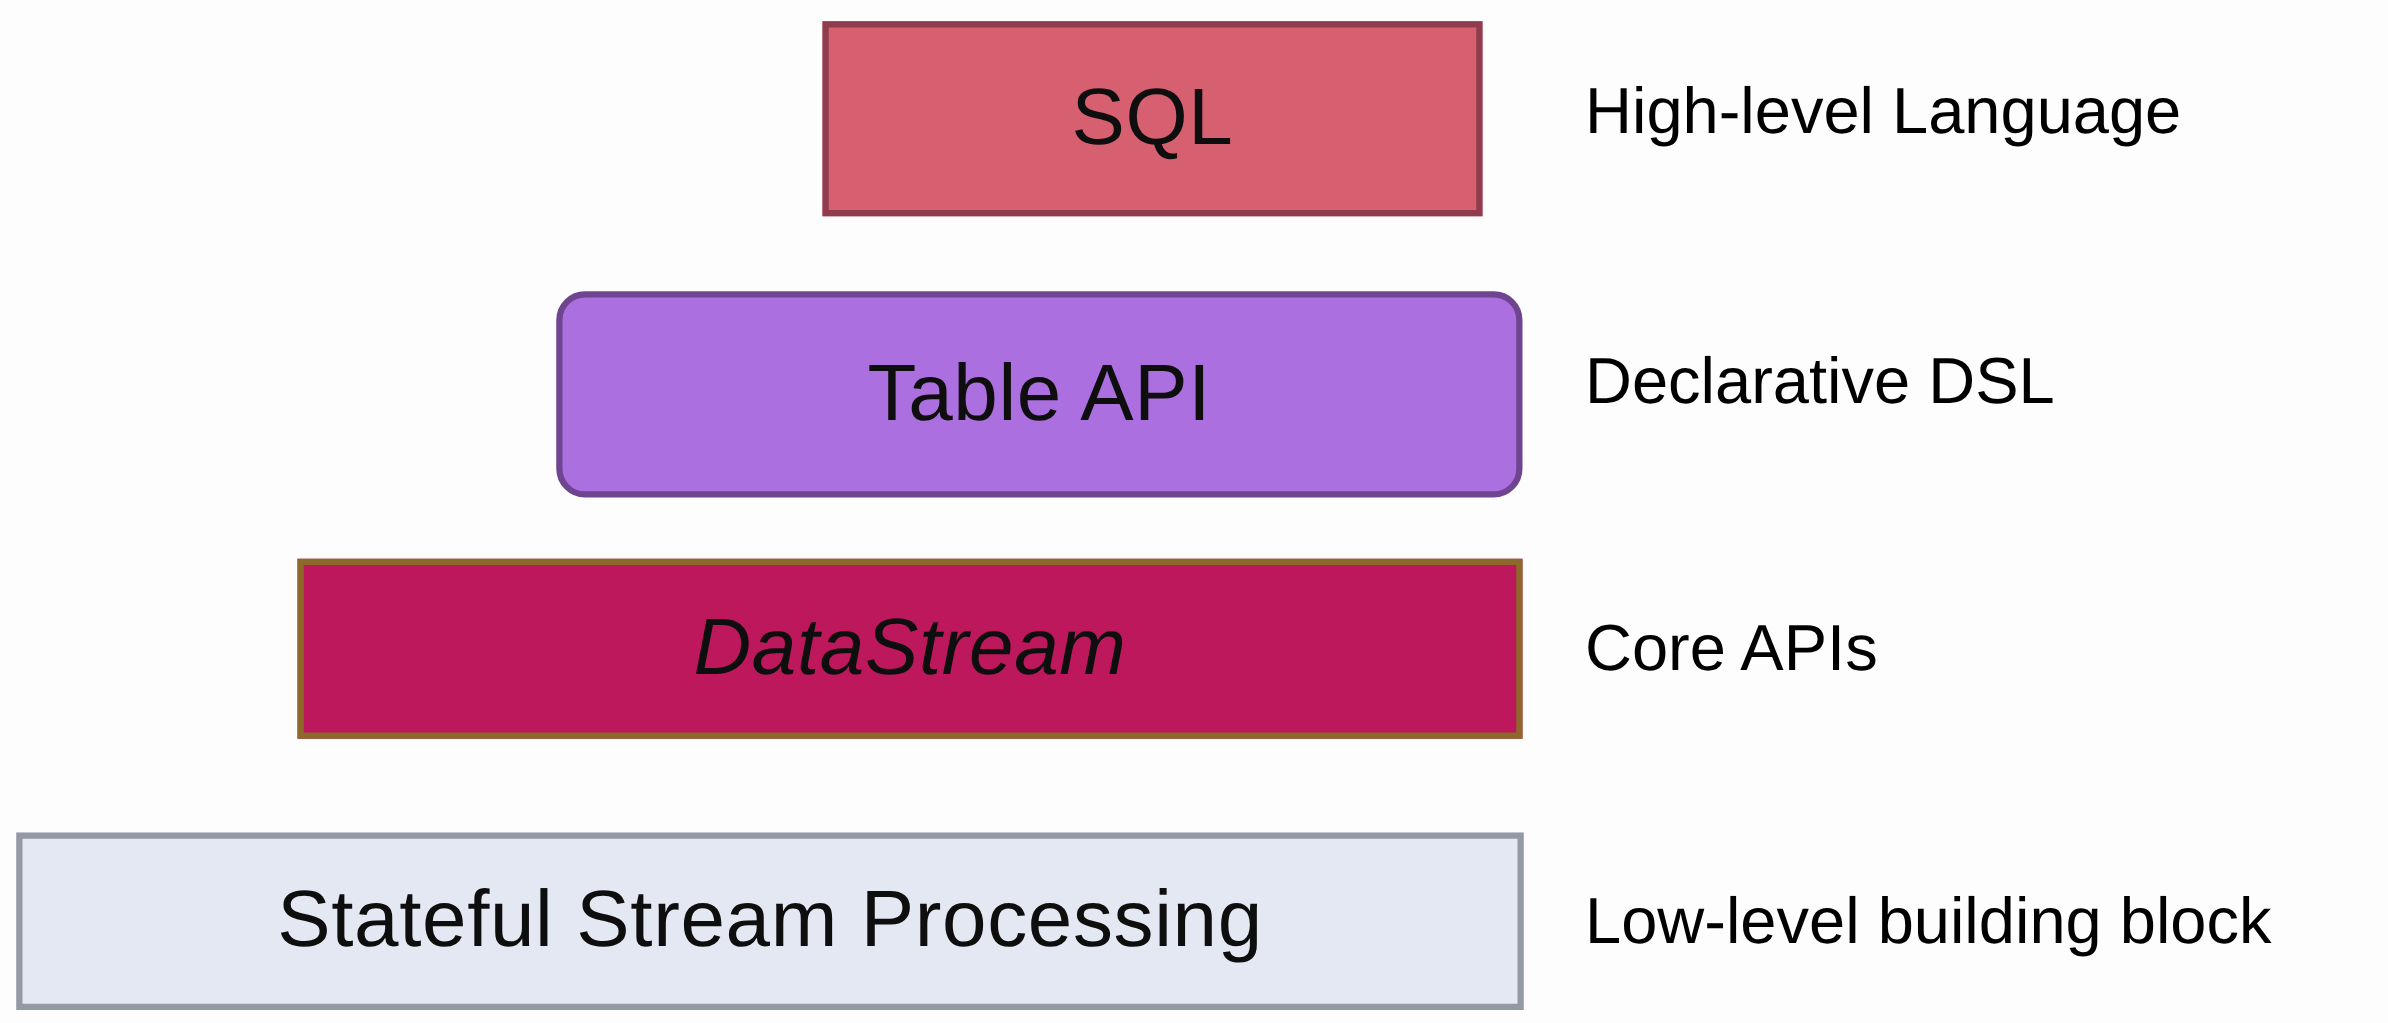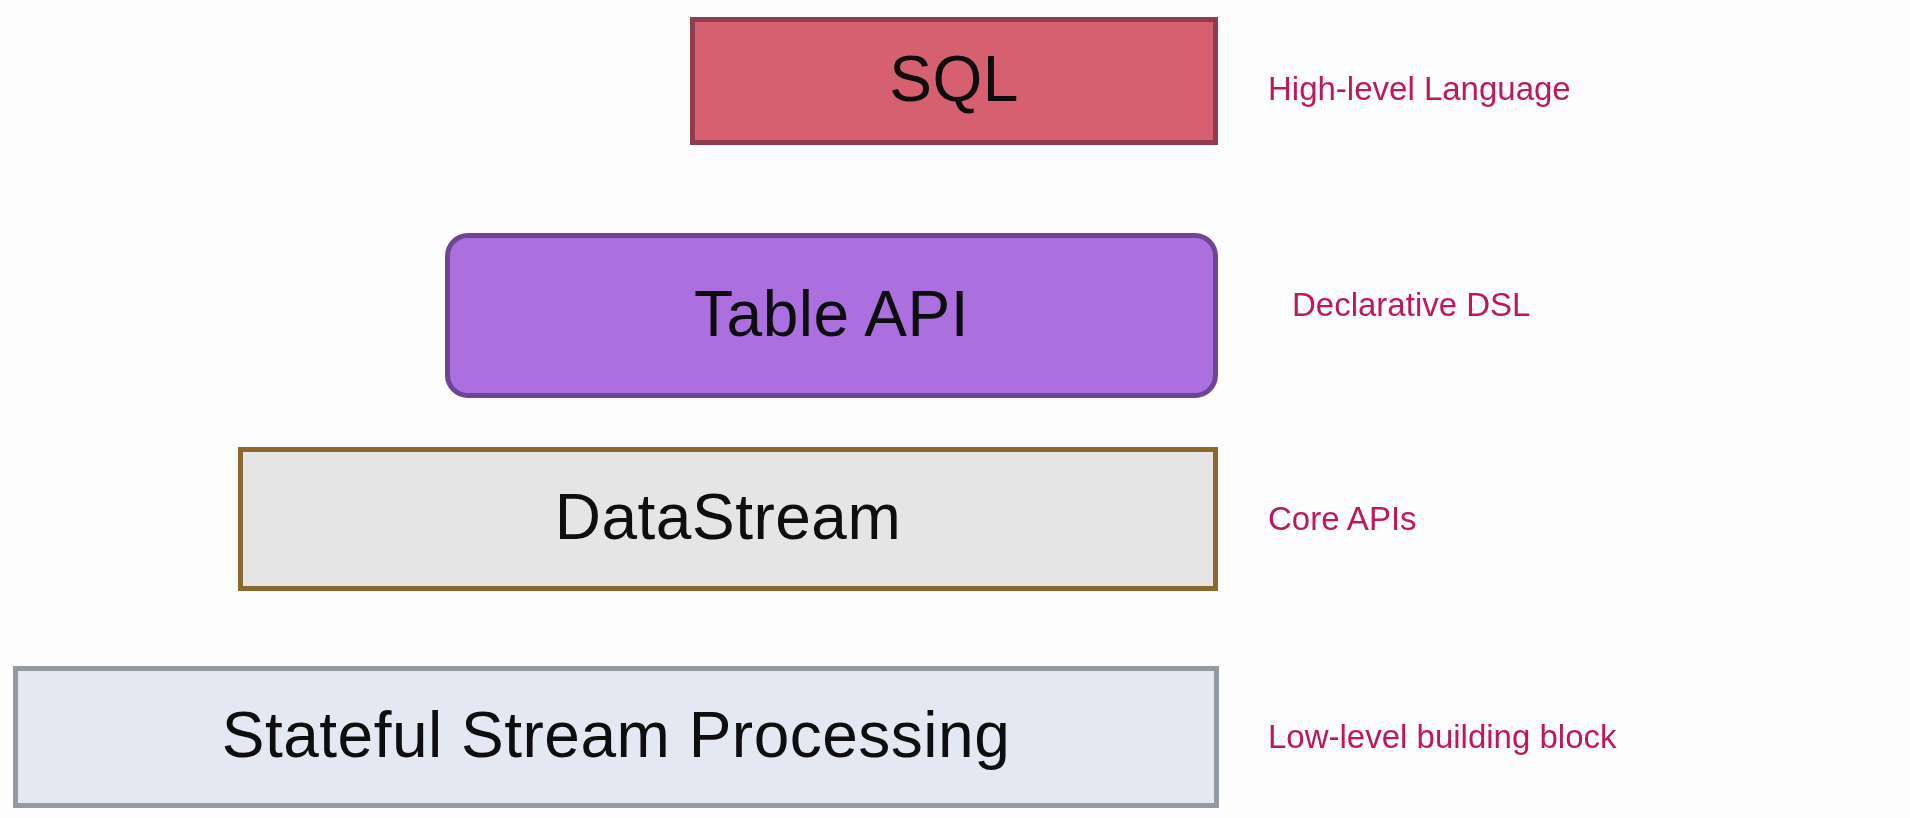--- a/index.html
+++ b/index.html
@@ -33,32 +33,32 @@
   }
   .layer-annotation {
     position: absolute;
     left: 1268px;
     display: flex;
     flex-direction: column;
     justify-content: center;
     align-items: flex-start;
   }
   .ann-line {
-    font-size: 33px;
+    font-size: 52px;
     line-height: 58px;
-    color: #be185d;
+    color: #000000;
     white-space: nowrap;
   }
   
-  #box-sql        { left: 690px; top: 17px;  width: 528px; height: 128px; }
+  #box-sql        { left: 658px; top: 17px;  width: 528px; height: 156px; }
   #box-table      { left: 445px; top: 233px; width: 773px; height: 165px; border-radius: 23px; }
   #box-datastream { left: 238px; top: 447px; width: 980px; height: 144px; }
   #box-stateful   { left: 13px;  top: 666px; width: 1206px; height: 142px; align-items: center; }
   #ann-sql        { top: 17px;  height: 144px; }
-  #ann-table      { top: 233px; height: 143px; margin-left: 24px; }
+  #ann-table      { top: 233px; height: 143px; }
   #ann-datastream { top: 447px; height: 144px; }
   #ann-stateful   { top: 666px; height: 142px; text-align: center; }
 </style>
 </head>
 <body>
 
 <div id="stage">
 
   <div id="box-sql" class="layer-box" style="background-color: rgb(214, 96, 112); border-color: rgb(143, 60, 78);">
     <span class="layer-label">SQL</span>
@@ -67,21 +67,21 @@
     <div class="ann-line">High-level Language</div>
   </div>
 
   <div id="box-table" class="layer-box" style="background-color: rgb(172, 111, 224); border-color: rgb(111, 69, 145);">
     <span class="layer-label">Table API</span>
   </div>
   <div id="ann-table" class="layer-annotation">
     <div class="ann-line">Declarative DSL</div>
   </div>
 
-  <div id="box-datastream" class="layer-box" style="background-color: #e5e5e5; border-color: rgb(140, 104, 42);">
+  <div id="box-datastream" class="layer-box" style="background-color: #be185d; border-color: rgb(140, 104, 42); font-style: italic;">
     <span class="layer-label">DataStream</span>
   </div>
   <div id="ann-datastream" class="layer-annotation">
     <div class="ann-line">Core APIs</div>
   </div>
 
   <div id="box-stateful" class="layer-box" style="background-color: rgb(228, 232, 242); border-color: rgb(147, 154, 164);">
     <span class="layer-label">Stateful Stream Processing</span>
   </div>
   <div id="ann-stateful" class="layer-annotation">

